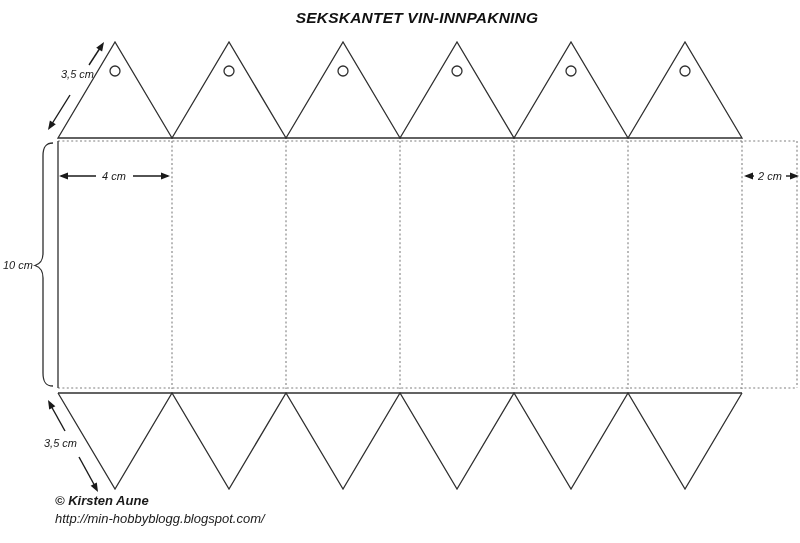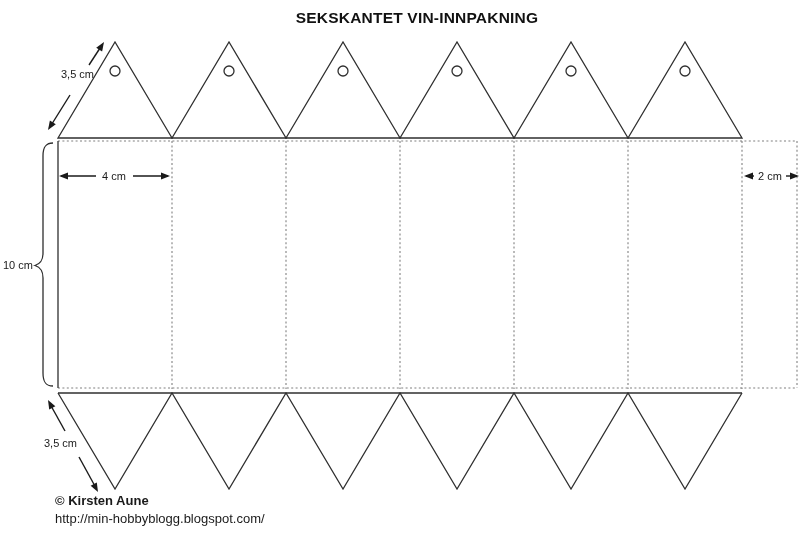--- a/index.html
+++ b/index.html
@@ -3,20 +3,21 @@
 <meta charset="utf-8">
 <style>
   html, body { margin: 0; padding: 0; background: #ffffff; }
   #page {
     position: relative;
     width: 800px;
     height: 543px;
     background: #ffffff;
     font-family: "Liberation Sans", sans-serif;
     overflow: hidden;
+    font-style: italic;
   }
   svg { position: absolute; top: 0; left: 0; }
   .title-text {
     font-family: "Liberation Sans", sans-serif;
     font-size: 15.5px;
     font-weight: bold;
     fill: #111111;
     letter-spacing: 0.2px;
   }
   .dim-label {

